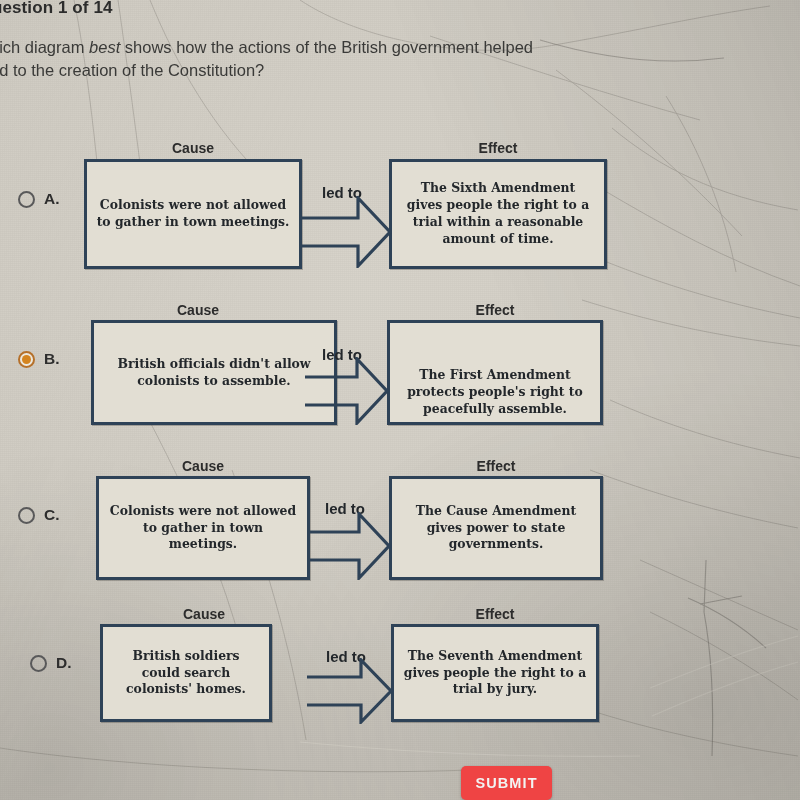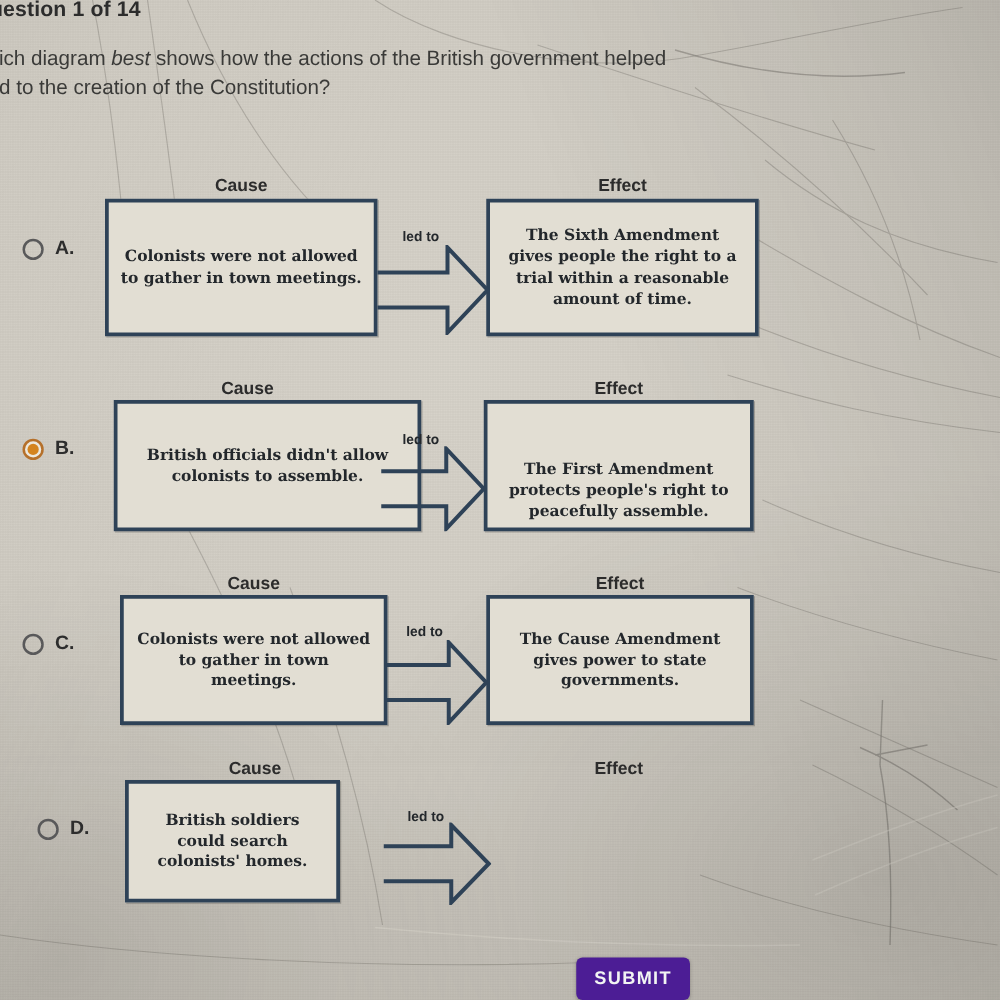--- a/index.html
+++ b/index.html
@@ -159,35 +159,35 @@
   }
 
   
   .arrow-wrap {
     position: absolute;
   }
   .arrow-wrap svg { display: block; }
 
   .ledto {
     position: absolute;
-    font-size: 11px;
+    font-size: 15px;
     font-weight: bold;
     color: #23272b;
     white-space: nowrap;
   }
 
   
   #submit-button {
     position: absolute;
     left: 461px;
     top: 766px;
     width: 91px;
     height: 34px;
     border-radius: 5px;
-    background: #4c1d95;
+    background: #ef4444;
     color: #f2f4f3;
     font-size: 14.5px;
     font-weight: bold;
     letter-spacing: 1.1px;
     display: flex;
     align-items: center;
     justify-content: center;
     border: none;
     font-family: "Liberation Sans", sans-serif;
     box-shadow: 0 1px 3px rgba(0,0,0,.25);
@@ -315,20 +315,23 @@
   <div class="answer-row" style="top:606px;height:122px;">
     <div class="radio-wrap" style="top:48px;left:30px;">
       <span class="radio"></span>
       <span class="opt-letter">D.</span>
     </div>
     <div class="col-head" style="left:100px;top:0px;width:208px;">Cause</div>
     <div class="col-head" style="left:391px;top:0px;width:208px;">Effect</div>
     <div class="cebox" style="left:100px;top:18px;width:172px;height:98px;">
       <span class="cebox-text">British soldiers could search colonists' homes.</span>
     </div>
+    <div class="cebox" style="left:391px;top:18px;width:208px;height:98px;">
+      <span class="cebox-text">The Seventh Amendment gives people the right to a trial by jury.</span>
+    </div>
     <div class="ledto" style="left:326px;top:42px;">led to</div>
     <div class="arrow-wrap" style="left:305px;top:52px;">
       <svg width="88" height="66" viewBox="0 0 88 66">
         <path d="M 2 19 L 56 19 L 56 2 L 86 33 L 56 64 L 56 47 L 2 47" fill="none" stroke="#2e4257" stroke-width="3.2" stroke-linejoin="miter"></path>
       </svg>
     </div>
   </div>
 
   <button id="submit-button">SUBMIT</button>
 

